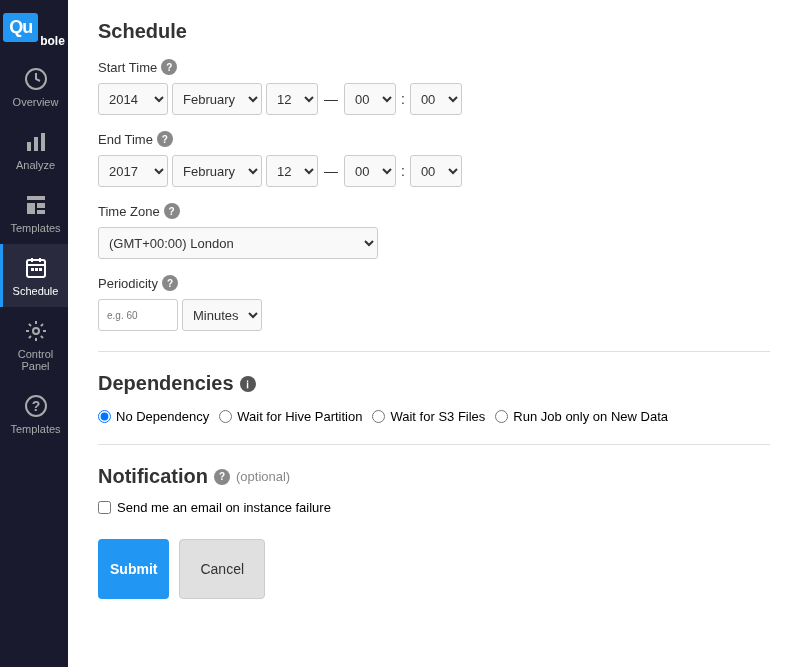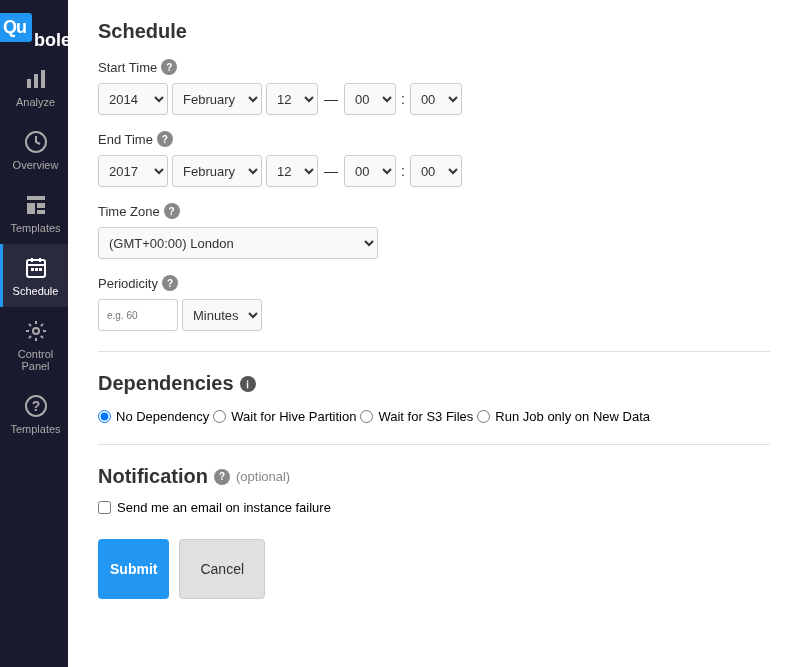--- a/index.html
+++ b/index.html
@@ -27,21 +27,21 @@
       background: #2196F3;
       color: white;
       font-weight: bold;
       font-size: 18px;
       padding: 4px 6px;
       border-radius: 3px;
       letter-spacing: -1px;
     }
     .logo-bole {
       color: white;
-      font-size: 18px;
+      font-size: 12px;
       font-weight: bold;
       margin-left: 2px;
       margin-top: 26px;
     }
     .sidebar-item {
       width: 68px;
       display: flex;
       flex-direction: column;
       align-items: center;
       padding: 10px 4px;
@@ -156,21 +156,21 @@
       color: #333;
       margin-bottom: 14px;
       display: flex;
       align-items: center;
       gap: 6px;
     }
 
     .radio-group {
       display: flex;
       align-items: center;
-      gap: 4px;
+      gap: 10px;
       flex-wrap: wrap;
     }
 
     .radio-item {
       display: flex;
       align-items: center;
       gap: 5px;
       cursor: pointer;
     }
     .radio-item input[type="radio"] { cursor: pointer; margin: 0; }
@@ -242,36 +242,36 @@
 
 <nav class="sidebar">
   <div class="sidebar-logo">
     <span class="logo-qu">Qu</span>
     <span class="logo-bole">bole</span>
   </div>
 
   <div class="sidebar-item">
     <div class="sidebar-icon">
       <svg viewBox="0 0 24 24">
+          <circle cx="12" cy="12" r="10" fill="none" stroke="currentColor" stroke-width="2"></circle>
+          <path d="M12 6v6l4 2" stroke="currentColor" stroke-width="2" fill="none"></path>
+        </svg>
+    </div>
+    <span>Overview</span>
+  </div>
+
+  <div class="sidebar-item">
+    <div class="sidebar-icon">
+      <svg viewBox="0 0 24 24">
           <rect x="3" y="12" width="4" height="9" fill="currentColor"></rect>
           <rect x="10" y="7" width="4" height="14" fill="currentColor"></rect>
           <rect x="17" y="3" width="4" height="18" fill="currentColor"></rect>
         </svg>
     </div>
     <span>Analyze</span>
-  </div>
-
-  <div class="sidebar-item">
-    <div class="sidebar-icon">
-      <svg viewBox="0 0 24 24">
-          <circle cx="12" cy="12" r="10" fill="none" stroke="currentColor" stroke-width="2"></circle>
-          <path d="M12 6v6l4 2" stroke="currentColor" stroke-width="2" fill="none"></path>
-        </svg>
-    </div>
-    <span>Overview</span>
   </div>
 
   <div class="sidebar-item">
     <div class="sidebar-icon">
       <svg viewBox="0 0 24 24">
           <rect x="3" y="3" width="18" height="4" fill="currentColor"></rect>
           <rect x="3" y="10" width="8" height="11" fill="currentColor"></rect>
           <rect x="13" y="10" width="8" height="5" fill="currentColor"></rect>
           <rect x="13" y="17" width="8" height="4" fill="currentColor"></rect>
         </svg>

